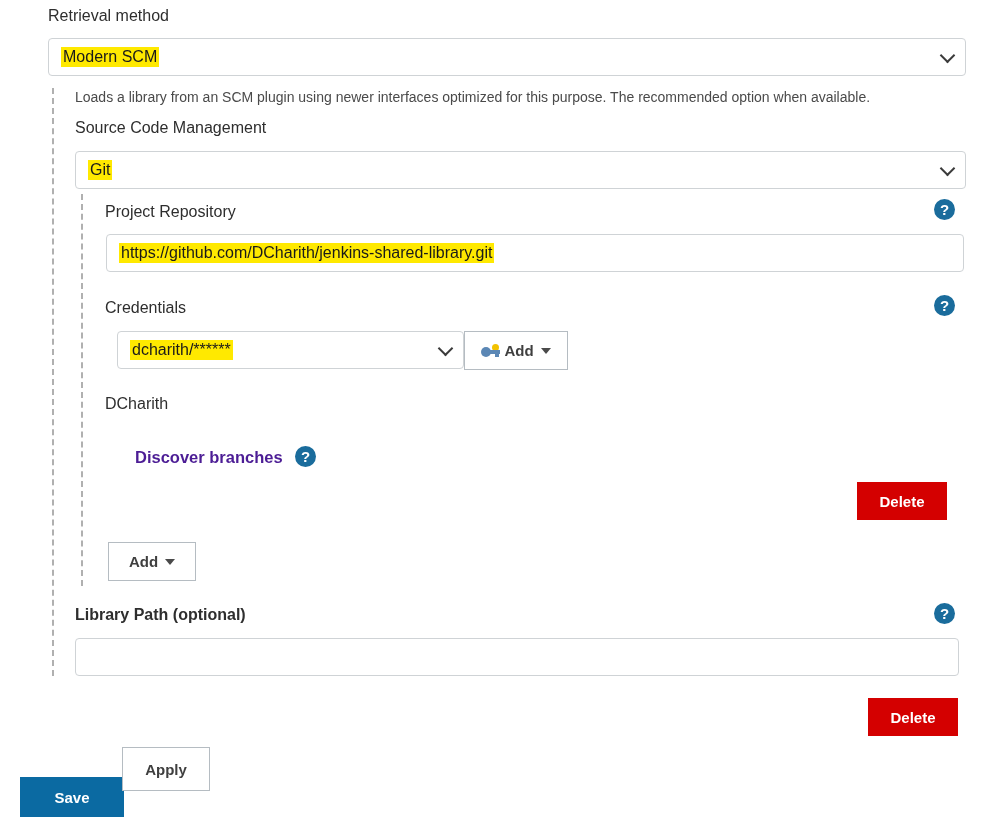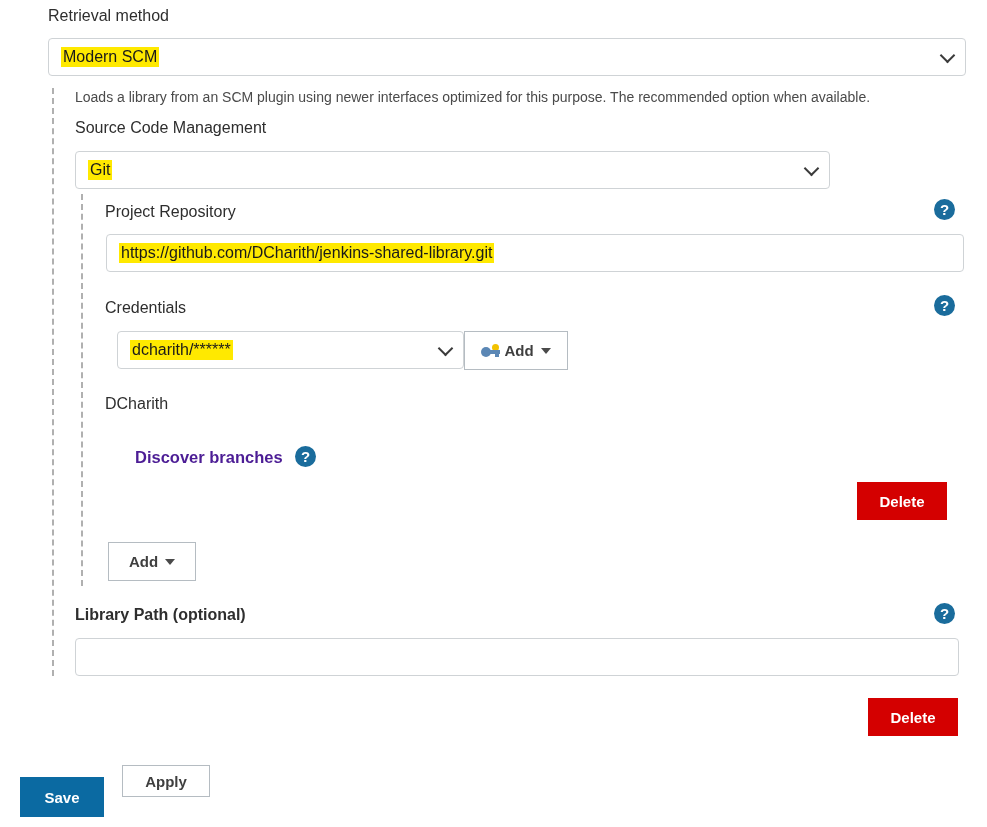--- a/index.html
+++ b/index.html
@@ -180,21 +180,21 @@
 
 <div class="control select" style="left:48px; top:38px; width:918px; height:38px;">
   <span class="val hl">Modern SCM</span>
   <span class="chevron"></span>
 </div>
 
 <div class="help-text" style="left:75px; top:88px;">Loads a library from an SCM plugin using newer interfaces optimized for this purpose. The recommended option when available.</div>
 
 <div class="field-label" style="left:75px; top:118px;">Source Code Management</div>
 
-<div class="control select" style="left:75px; top:151px; width:755px; height:38px;">
+<div class="control select" style="left:75px; top:151px; width:891px; height:38px;">
   <span class="val hl">Git</span>
   <span class="chevron"></span>
 </div>
 
 <div class="field-label" style="left:105px; top:202px;">Project Repository</div>
 
 <div class="help-icon" style="left:934px; top:199px;">?</div>
 
 <div class="control" style="left:106px; top:234px; width:858px; height:38px;" title="https://github.com/DCharith/jenkins-shared-library.git">
   <span class="val hl">https://github.com/DCharith/jenkins-shared-library.git</span>
@@ -236,15 +236,15 @@
 <div class="field-label" style="left:75px; top:605px;font-weight:bold;">Library Path (optional)</div>
 
 <div class="help-icon" style="left:934px; top:603px;">?</div>
 
 <div class="control" style="left:75px; top:638px; width:884px; height:38px;" title="">
   <span class="val"></span>
 </div>
 
 <div class="btn btn-danger" style="left:868px; top:698px; width:90px; height:38px;">Delete</div>
 
-<div class="btn btn-primary" style="left:20px; top:777px; width:84px; height:40px;">Save</div>
-
-<div class="btn btn-outline" style="left:122px; top:765px; width:88px; height:32px;">Apply</div>
+<div class="btn btn-primary" style="left:20px; top:777px; width:104px; height:40px;">Save</div>
+
+<div class="btn btn-outline" style="left:122px; top:747px; width:88px; height:44px;">Apply</div>
 
 </body></html>

